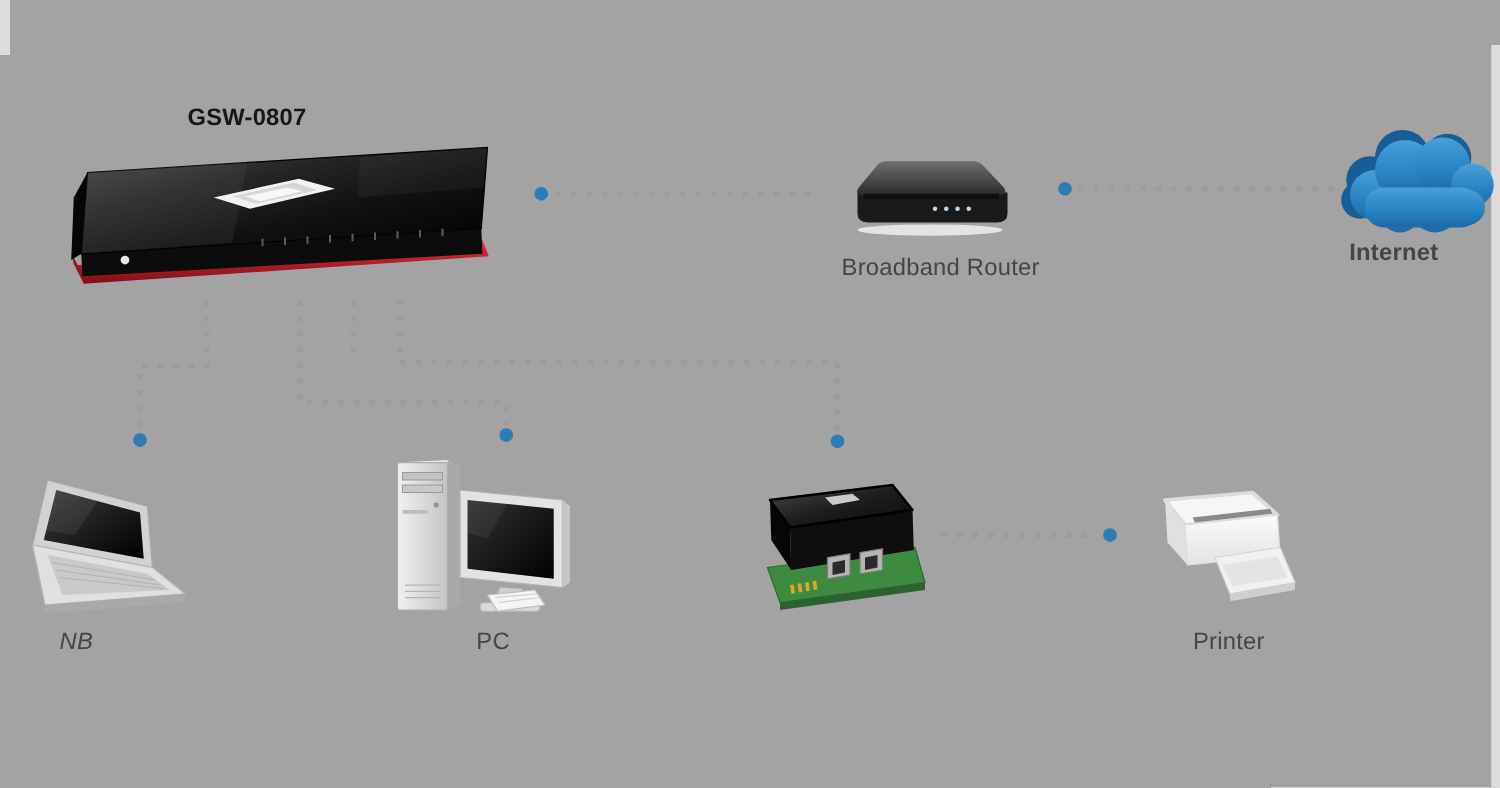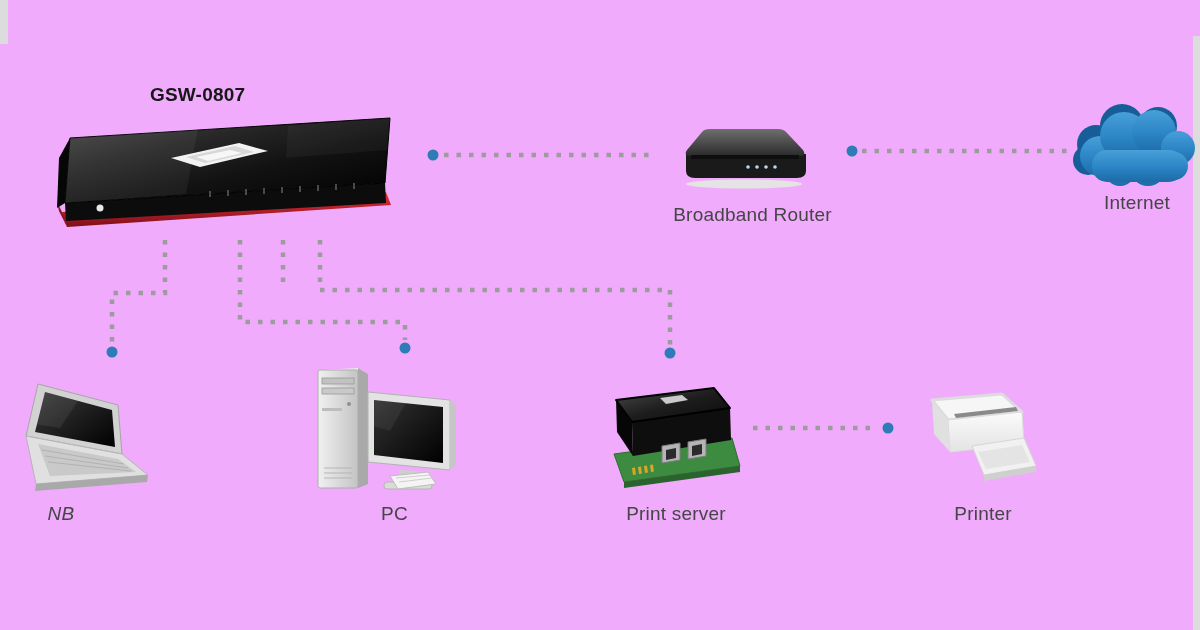--- a/index.html
+++ b/index.html
@@ -1,19 +1,19 @@
 <!DOCTYPE html>
 <html><head>
 <meta charset="utf-8">
 <style>
   html,body{margin:0;padding:0;background:#ffffff;}
   #stage{
     position:relative;
     width:1200px;height:630px;
-    background:#f0abfc;
+    background:#a3a3a3;
     overflow:hidden;
     font-family:"Liberation Sans", sans-serif;
   }
   .node{position:absolute;}
   .lbl{
     position:absolute;
     font-size:19px;
     color:#454545;
     letter-spacing:.2px;
     white-space:nowrap;
@@ -139,21 +139,21 @@
         <circle cx="62" cy="40" r="24"></circle>
         <circle cx="92" cy="36" r="22"></circle>
         <circle cx="116" cy="52" r="17"></circle>
         <circle cx="112" cy="70" r="14"></circle>
         <circle cx="86" cy="72" r="18"></circle>
         <circle cx="58" cy="74" r="16"></circle>
         <rect x="30" y="54" width="92" height="32" rx="15"></rect>
       </g>
     </svg>
   </div>
-  <div class="lbl center" style="left:1078px;top:192px;width:118px;">Internet</div>
+  <div class="lbl center" style="left:1056px;top:192px;width:118px;font-weight:bold;">Internet</div>
 
   <div class="node" style="left:18px;top:372px;">
     <svg width="165" height="128" viewBox="0 0 165 128">
       <defs>
         <linearGradient id="nbScr" x1="0" y1="0" x2="1" y2="1">
           <stop offset="0" stop-color="#3c3c3c"></stop>
           <stop offset="1" stop-color="#000000"></stop>
         </linearGradient>
       </defs>
 
@@ -239,21 +239,20 @@
       <polygon points="14,20 112,8 128,28 30,42" fill="url(#psT)" stroke="#000000" stroke-width="2" stroke-linejoin="round"></polygon>
       <polygon points="14,20 30,42 31,76 15,52" fill="#060606"></polygon>
       <polygon points="58,18 80,15 86,20 64,24" fill="#e8e8e8" opacity="0.85"></polygon>
 
       <polygon points="60,66 78,63 78,80 60,83" fill="#b5b5b5" stroke="#7d7d7d" stroke-width="1"></polygon>
       <polygon points="64,70 74,68 74,78 64,80" fill="#2b2b2b"></polygon>
       <polygon points="86,62 104,59 104,76 86,79" fill="#b5b5b5" stroke="#7d7d7d" stroke-width="1"></polygon>
       <polygon points="90,66 100,64 100,74 90,76" fill="#2b2b2b"></polygon>
     </svg>
   </div>
-  <div class="lbl center" style="left:600px;top:503px;width:152px;">Print server</div>
 
   <div class="node" style="left:912px;top:382px;">
     <svg width="135" height="110" viewBox="0 0 135 110">
       <defs>
         <linearGradient id="prF" x1="0" y1="0" x2="0" y2="1">
           <stop offset="0" stop-color="#fbfbfb"></stop>
           <stop offset="1" stop-color="#e3e3e3"></stop>
         </linearGradient>
       </defs>
       <polygon points="20,18 90,12 110,30 36,38" fill="#f6f6f6" stroke="#dcdcdc" stroke-width="3" stroke-linejoin="round"></polygon>

